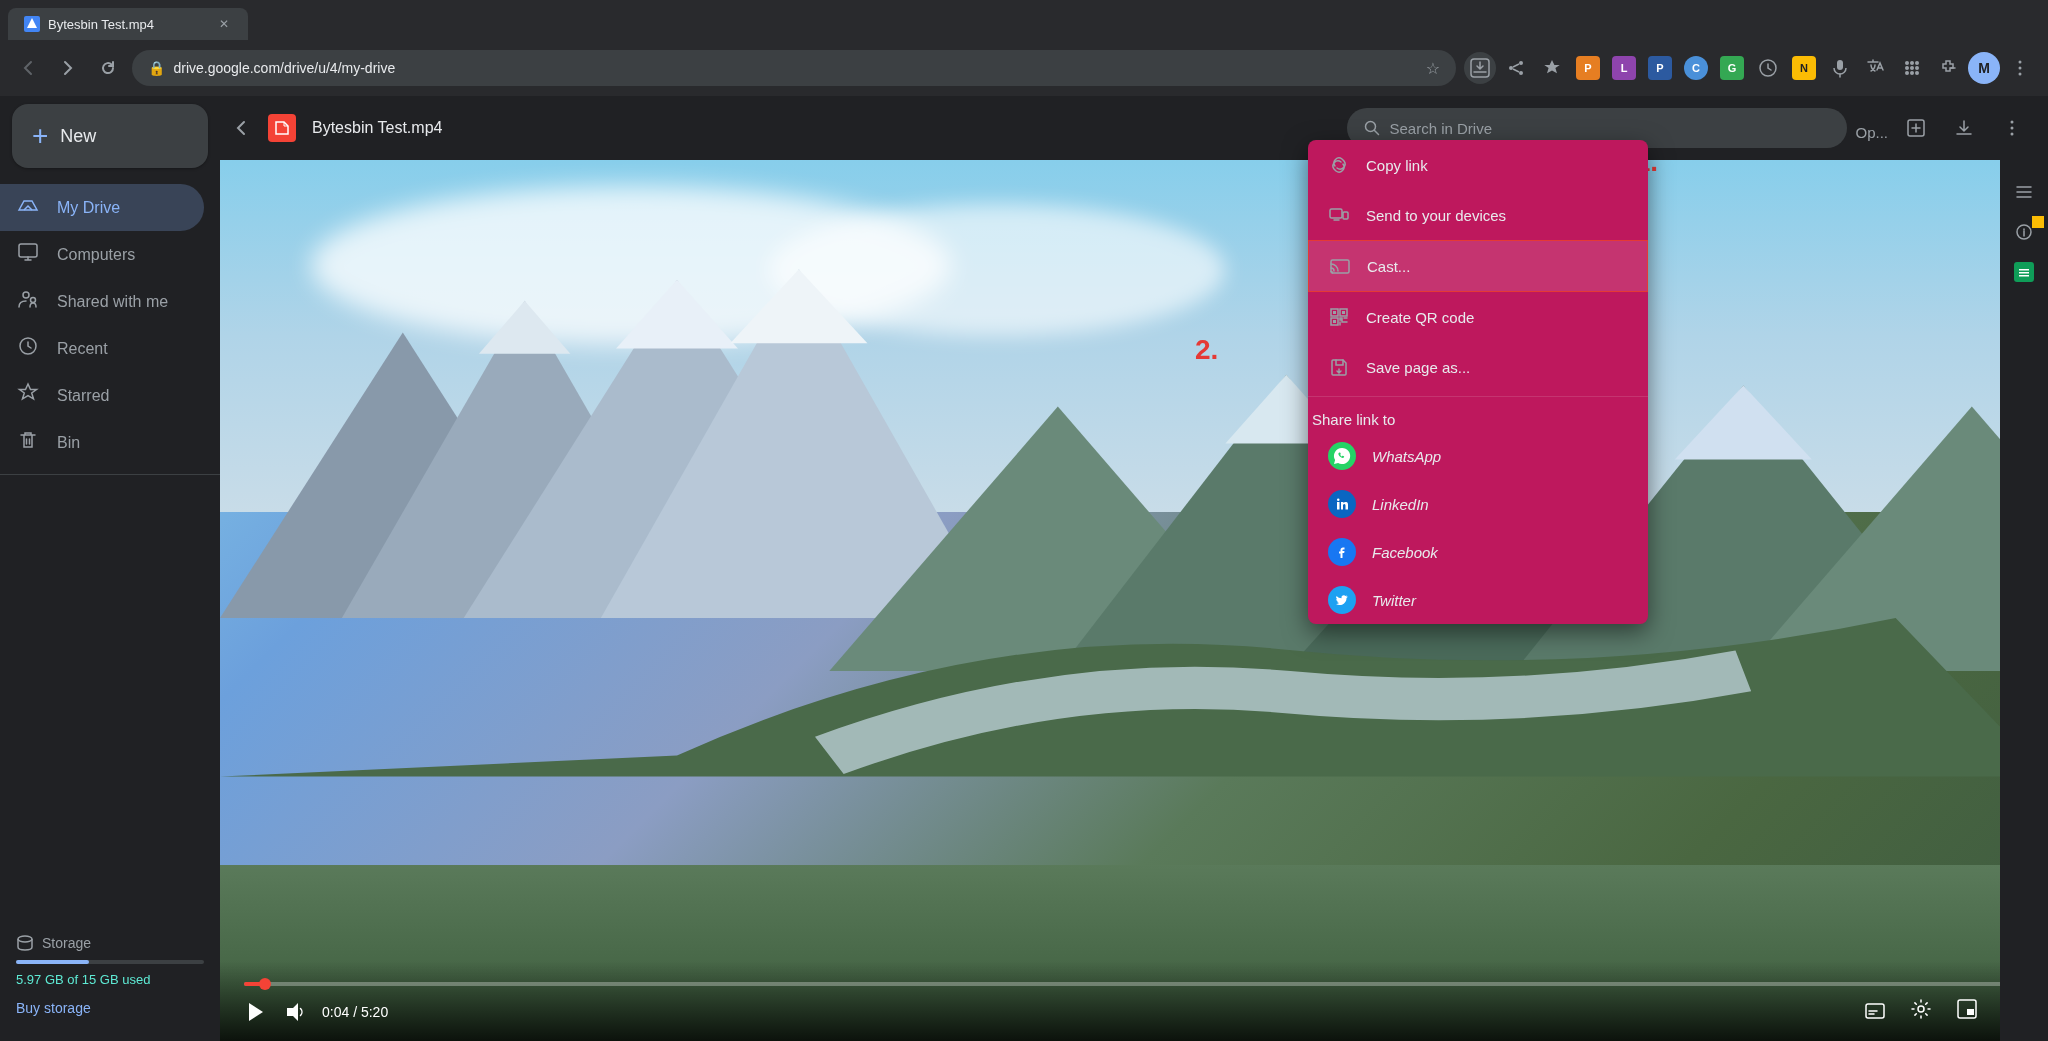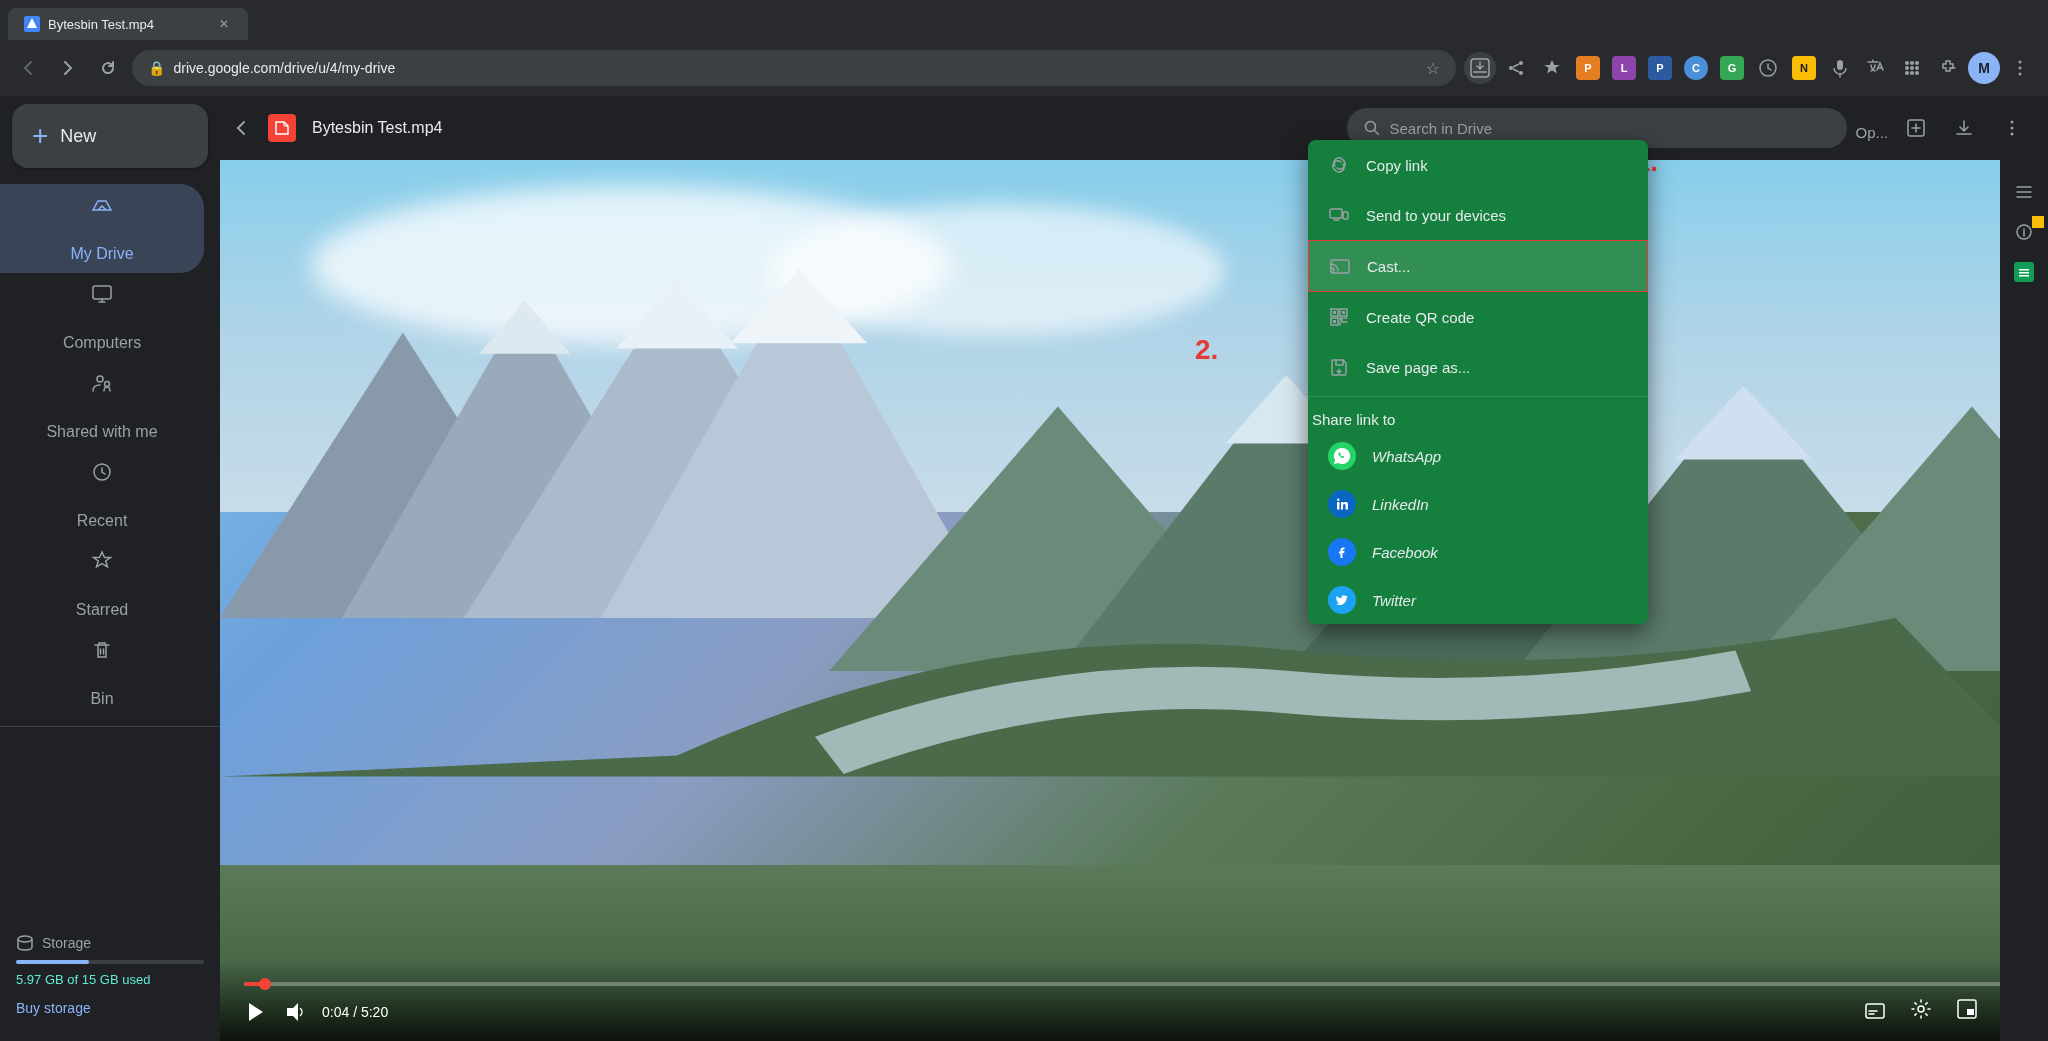--- a/index.html
+++ b/index.html
@@ -30,21 +30,21 @@
     .profile-icon { width: 32px; height: 32px; border-radius: 50%; background: #8ab4f8; display: flex; align-items: center; justify-content: center; font-size: 14px; color: #202124; font-weight: bold; }
 
     
     .main-area { flex: 1; display: flex; position: relative; overflow: hidden; }
 
     
     .sidebar { width: 220px; background: #202124; padding: 8px 0; display: flex; flex-direction: column; flex-shrink: 0; }
     .new-btn { display: flex; align-items: center; gap: 12px; margin: 0 12px 16px; padding: 16px 20px; background: #3c4043; border-radius: 16px; cursor: pointer; box-shadow: 0 1px 3px rgba(0,0,0,0.3); }
     .new-btn-plus { color: #8ab4f8; font-size: 28px; font-weight: 300; }
     .new-btn-text { font-size: 18px; color: #e8eaed; font-weight: 500; }
-    .sidebar-item { display: flex; align-items: center; gap: 24px; padding: 10px 16px; cursor: pointer; border-radius: 0 24px 24px 0; margin-right: 16px; flex-direction: column; }
+    .sidebar-item { display: flex; align-items: center; gap: 17px; padding: 10px 16px; cursor: pointer; border-radius: 0 24px 24px 0; margin-right: 16px; }
     .sidebar-item.active { background: #394457; }
     .sidebar-item-icon { color: #9aa0a6; font-size: 20px; width: 24px; text-align: center; }
     .sidebar-item.active .sidebar-item-icon { color: #8ab4f8; }
     .sidebar-item-text { font-size: 16px; color: #9aa0a6; }
     .sidebar-item.active .sidebar-item-text { color: #8ab4f8; font-weight: 500; }
     .sidebar-divider { height: 1px; background: #3c4043; margin: 8px 0; }
     .storage-section { padding: 16px; margin-top: auto; }
     .storage-title { font-size: 14px; color: #9aa0a6; display: flex; align-items: center; gap: 8px; margin-bottom: 8px; }
     .storage-bar { height: 4px; background: #3c4043; border-radius: 2px; margin-bottom: 8px; }
     .storage-fill { height: 100%; background: #8ab4f8; border-radius: 2px; width: 39%; }
@@ -74,21 +74,21 @@
     .progress-bar { height: 4px; background: rgba(255,255,255,0.3); border-radius: 2px; margin-bottom: 12px; cursor: pointer; position: relative; }
     .progress-fill { height: 100%; background: #f44336; border-radius: 2px; width: 1.2%; }
     .progress-dot { width: 12px; height: 12px; background: #f44336; border-radius: 50%; position: absolute; top: -4px; left: 1.2%; transform: translateX(-50%); }
     .controls-row { display: flex; align-items: center; gap: 16px; }
     .ctrl-btn { color: white; font-size: 22px; cursor: pointer; display: flex; align-items: center; justify-content: center; }
     .time-display { color: white; font-size: 14px; }
     .ctrl-spacer { flex: 1; }
     .ctrl-btn-right { color: white; font-size: 18px; cursor: pointer; }
 
     
-    .context-menu { position: absolute; top: 44px; right: 400px; width: 340px; background: #15803d; border-radius: 8px; box-shadow: 0 8px 24px rgba(0,0,0,0.5); z-index: 1000; overflow: hidden; }
+    .context-menu { position: absolute; top: 44px; right: 400px; width: 340px; background: #be185d; border-radius: 8px; box-shadow: 0 8px 24px rgba(0,0,0,0.5); z-index: 1000; overflow: hidden; }
     .menu-item { display: flex; align-items: center; gap: 16px; padding: 14px 20px; cursor: pointer; color: #e8eaed; font-size: 15px; }
     .menu-item.active { background: rgba(255,255,255,0.12); border: 1.5px solid #e53935; }
     .menu-icon { width: 22px; height: 22px; display: flex; align-items: center; justify-content: center; color: #9aa0a6; font-size: 18px; }
     .menu-divider { height: 1px; background: rgba(255,255,255,0.12); margin: 4px 0; }
     .share-section-title { padding: 10px 4px 4px; font-size: 15px; color: #e8eaed; font-weight: 400; }
     .share-item { display: flex; align-items: center; gap: 16px; padding: 10px 20px; cursor: pointer; }
     .share-item-icon { width: 28px; height: 28px; border-radius: 50%; display: flex; align-items: center; justify-content: center; font-size: 16px; }
     .whatsapp-icon { background: #25D366; }
     .facebook-icon { background: #1877F2; }
     .linkedin-icon { background: #0A66C2; }

